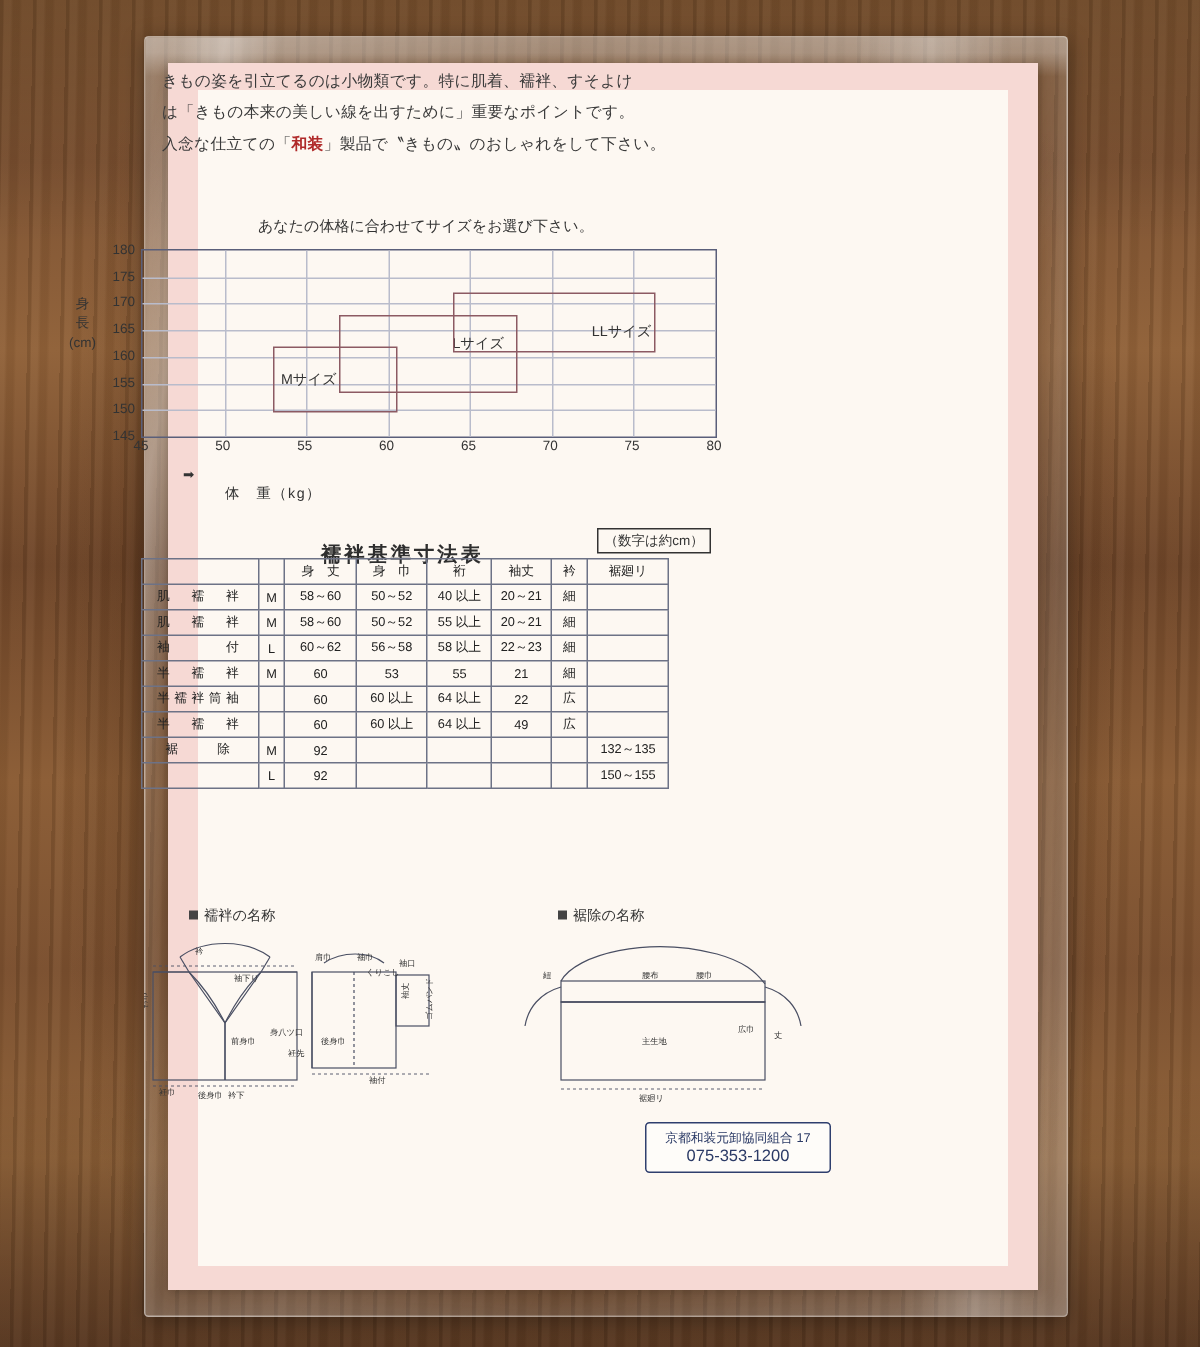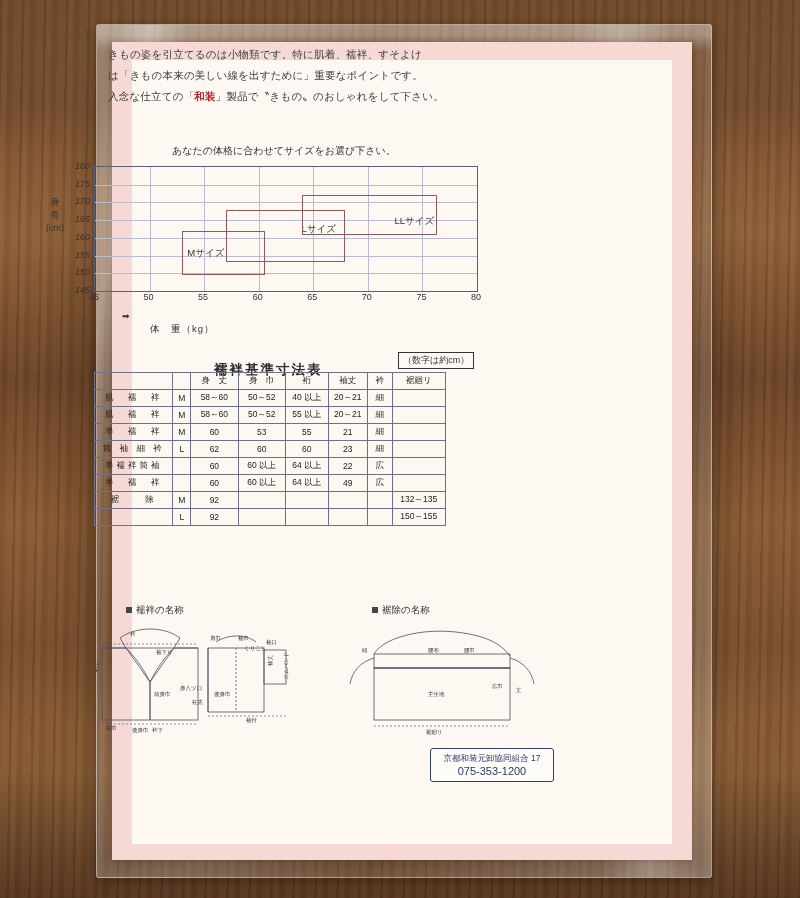--- a/index.html
+++ b/index.html
@@ -70,21 +70,21 @@
   .chart-box{
     position:absolute;left:94px;top:166px;width:382px;height:124px;
     border:1px solid #5a5f7a;background:transparent;
   }
   .gl{position:absolute;background:#b9bccb;}
   .axis-y-label{
     position:absolute;left:42px;top:196px;width:26px;text-align:center;
     font-size:9px;color:#333;line-height:13px;
   }
   .ytick{position:absolute;right:0;font-size:9px;color:#333;transform:translateY(-50%);}
-  .yticks{position:absolute;left:56px;top:166px;width:34px;height:124px;font-style:italic;}
+  .yticks{position:absolute;left:56px;top:166px;width:34px;height:124px;}
   .xticks{position:absolute;left:94px;top:292px;width:382px;height:14px;}
   .xtick{position:absolute;font-size:9px;color:#333;transform:translateX(-50%);}
   .xaxis-title{
     position:absolute;left:150px;top:310px;font-size:9.5px;color:#333;
     letter-spacing:1px;
     margin-top:13px;
   }
   .arrow{position:absolute;left:122px;top:311px;font-size:9px;color:#333;}
   .size-box{
     position:absolute;border:1px solid #8c5a63;
@@ -238,36 +238,36 @@
         <td class="nm">肌　襦　袢</td>
         <td class="sz">M</td>
         <td>58～60</td>
         <td>50～52</td>
         <td>55 以上</td>
         <td>20～21</td>
         <td>細</td>
         <td></td>
       </tr>
       <tr>
+        <td class="nm">袖　　　付</td>
+        <td class="sz">L</td>
+        <td>60～62</td>
+        <td>56～58</td>
+        <td>58 以上</td>
+        <td>22～23</td>
+        <td>細</td>
+        <td></td>
+      </tr>
+      <tr>
         <td class="nm">半　襦　袢</td>
         <td class="sz">M</td>
         <td>60</td>
         <td>53</td>
         <td>55</td>
         <td>21</td>
-        <td>細</td>
-        <td></td>
-      </tr>
-      <tr>
-        <td class="nm">筒 袖 細 衿</td>
-        <td class="sz">L</td>
-        <td>62</td>
-        <td>60</td>
-        <td>60</td>
-        <td>23</td>
         <td>細</td>
         <td></td>
       </tr>
       <tr>
         <td class="nm">半襦袢筒袖</td>
         <td class="sz"></td>
         <td>60</td>
         <td>60 以上</td>
         <td>64 以上</td>
         <td>22</td>

